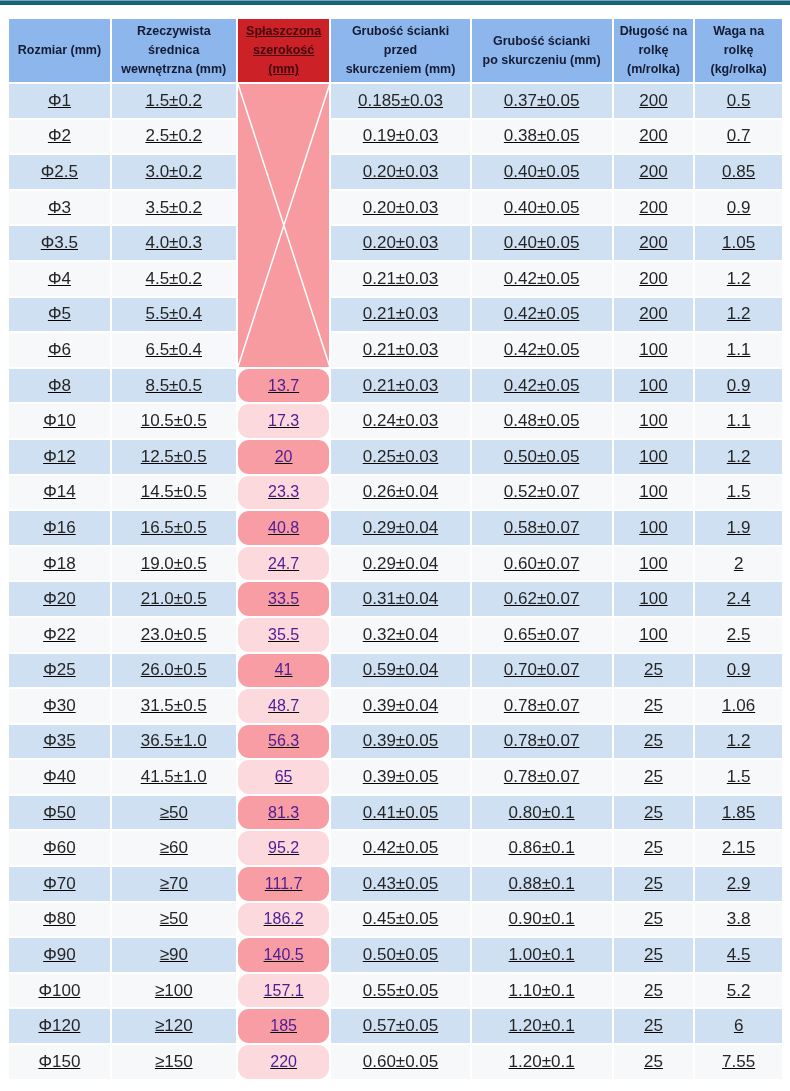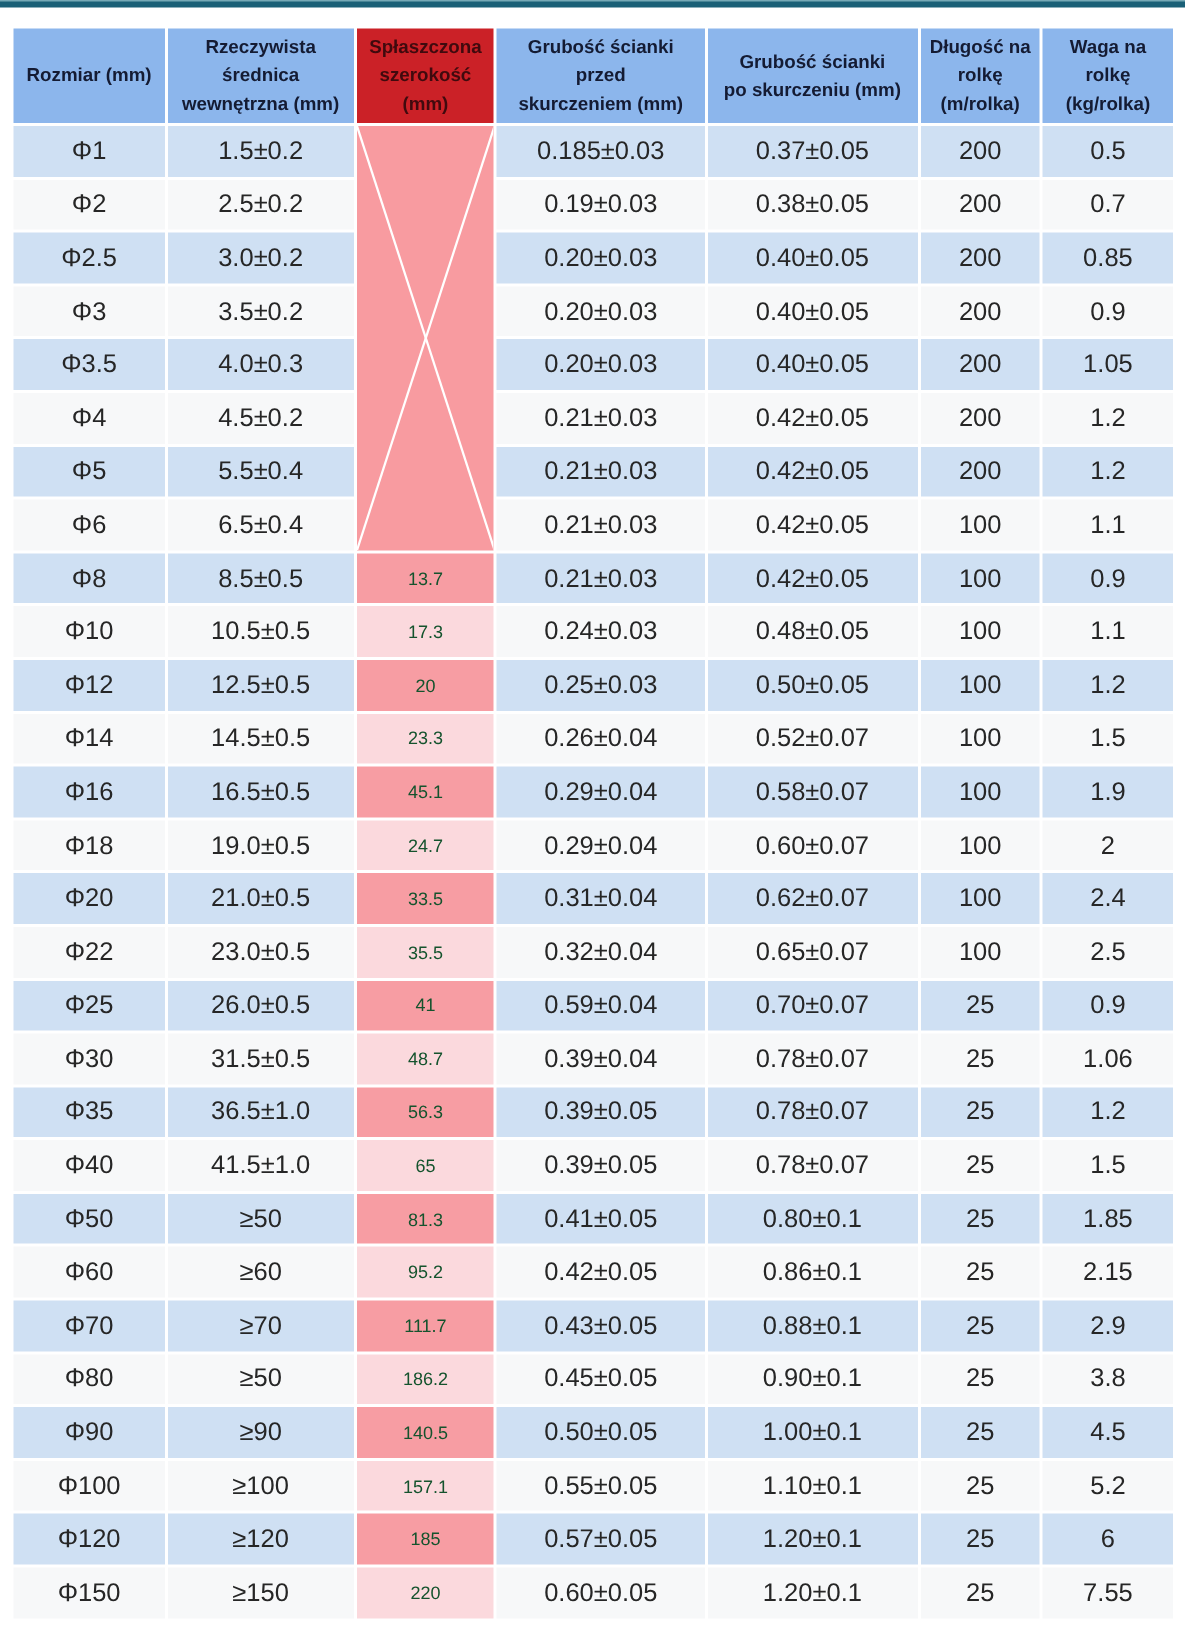--- a/index.html
+++ b/index.html
@@ -9,32 +9,32 @@
   .top-bar { position:absolute; left:0; top:0; width:790px; height:5px;
              background:var(--top_bar, #1a6077);
              border-top:1px solid var(--top_bar_light, #76a9b6); }
 
   .spec-table { position:absolute; left:7px; top:17px; width:777px;
                 border-collapse:separate; border-spacing:2px; table-layout:fixed; }
 
   .spec-table th, .spec-table td { text-align:center; vertical-align:middle; overflow:hidden; }
 
   tr.header-row { height:63px; }
-  tr.data-row   { height:33.6px; }
+  tr.data-row   { height:33.6px;text-decoration:underline; }
 
   th.th { background:var(--header_blue, #8cb6ec); color:#141b33;
           font-weight:bold; font-size:12.5px; line-height:1.5;
           white-space:pre-line; }
-  th.th-red { background:var(--header_red, #cb2127); color:#400a0e; }
+  th.th-red { background:var(--header_red, #cb2127); color:#400a0e;text-decoration:underline; }
 
   td.plain { font-size:17px; color:#262626; }
   tr.stripe-blue  td.plain { background:var(--row_blue, #cfe0f3); }
   tr.stripe-white td.plain { background:var(--row_white, #f7f8f9); }
 
-  td.pink { font-size:12px; color:#14532d; }
+  td.pink { font-size:16px; color:#4c1d95;border-radius:11px; }
   tr.stripe-blue  td.pink { background:var(--pink_dark, #f79da3); }
   tr.stripe-white td.pink { background:var(--pink_light, #fbd9dd); }
 
   td.merged { background:var(--merged_pink, #f89ba0); position:relative; padding:0; }
   td.merged svg { position:absolute; left:0; top:0; width:100%; height:100%; display:block; }
 </style>
 </head>
 <body>
 
 <div class="top-bar"></div>
@@ -171,21 +171,21 @@
         <td class="plain">14.5±0.5</td>
         <td class="pink">23.3</td>
         <td class="plain">0.26±0.04</td>
         <td class="plain">0.52±0.07</td>
         <td class="plain">100</td>
         <td class="plain">1.5</td>
       </tr>
       <tr class="data-row stripe-blue">
         <td class="plain">Φ16</td>
         <td class="plain">16.5±0.5</td>
-        <td class="pink">45.1</td>
+        <td class="pink">40.8</td>
         <td class="plain">0.29±0.04</td>
         <td class="plain">0.58±0.07</td>
         <td class="plain">100</td>
         <td class="plain">1.9</td>
       </tr>
       <tr class="data-row stripe-white">
         <td class="plain">Φ18</td>
         <td class="plain">19.0±0.5</td>
         <td class="pink">24.7</td>
         <td class="plain">0.29±0.04</td>

